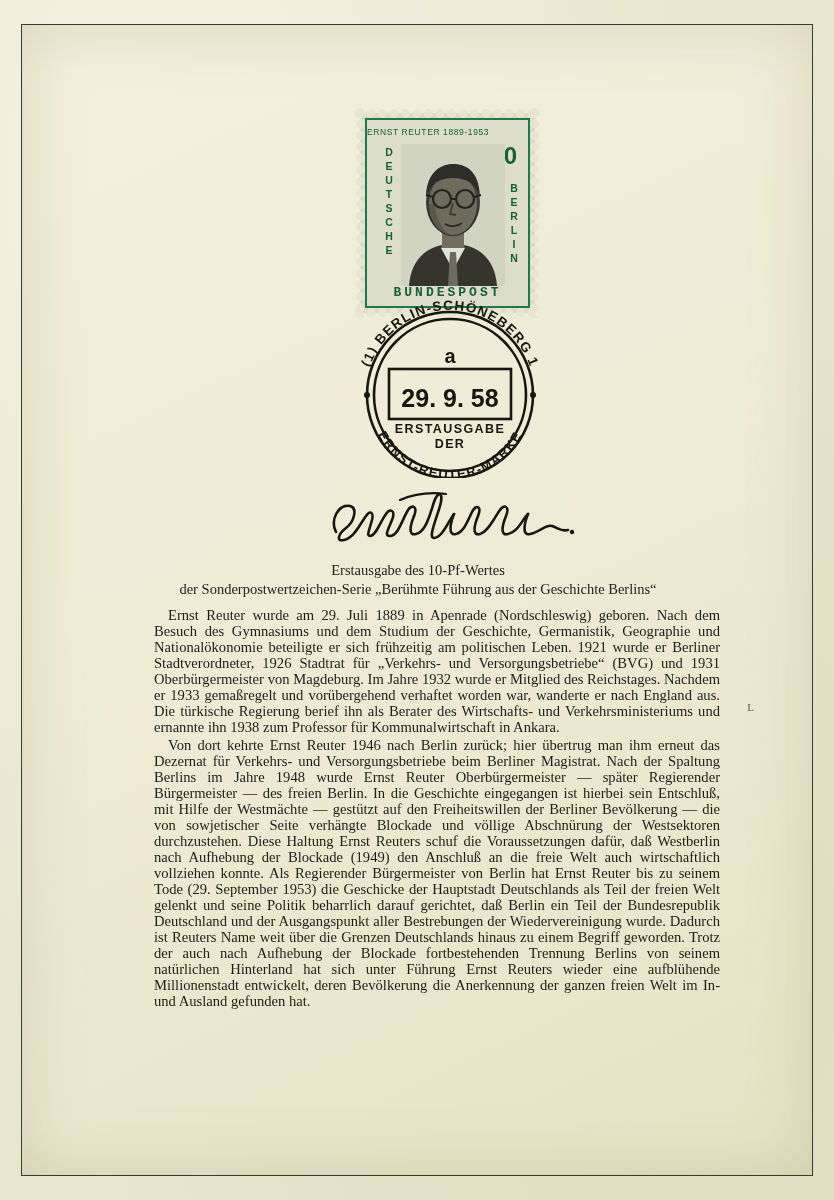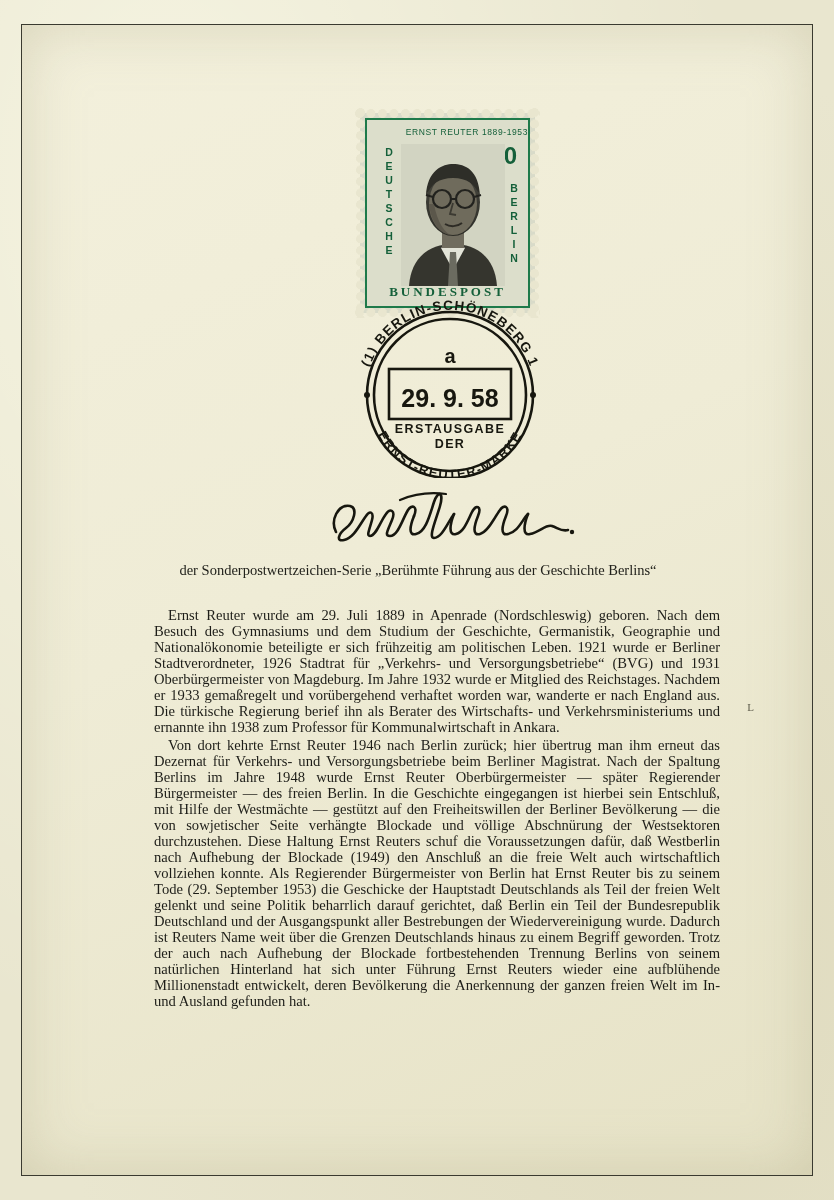--- a/index.html
+++ b/index.html
@@ -90,21 +90,21 @@
     height: 100%;
     border: 2px solid #1e7a4a;
     box-sizing: border-box;
     background: #dcdecb;
     overflow: hidden;
   }
   .stamp-title {
     position: absolute;
     top: 7px;
     left: 0; right: 0;
-    text-align: right;
+    text-align: left;
     font-family: "Liberation Sans", sans-serif;
     font-size: 8.5px;
     letter-spacing: 0.6px;
     color: #15603a;
   }
   .stamp-value {
     position: absolute;
     top: 22px;
     right: 12px;
     font-family: "Liberation Sans", sans-serif;
@@ -139,21 +139,21 @@
     letter-spacing: 2px;
     color: #15603a;
     writing-mode: vertical-rl;
     text-orientation: upright;
   }
   .stamp-bottom-text {
     position: absolute;
     bottom: 6px;
     left: 0; right: 0;
     text-align: center;
-    font-family: Liberation Serif, serif;
+    font-family: Liberation Mono, monospace;
     font-size: 13px;
     font-weight: bold;
     letter-spacing: 3px;
     color: #15603a;
   }
   .portrait {
     position: absolute;
     left: 34px;
     top: 24px;
     width: 104px;
@@ -305,20 +305,21 @@
         <path d="M14 52 C8 40 16 24 28 26 C36 28 32 42 24 48 C16 54 14 62 22 60 C32 58 38 44 44 36 C48 30 52 32 50 40 C48 48 44 56 48 56 C54 56 58 42 64 34 C68 28 74 30 70 40 C66 50 62 56 68 56 C76 56 80 40 86 30 C90 24 96 26 92 36" stroke-width="2.6"></path>
         <path d="M92 36 C88 46 86 56 94 54 C104 52 108 34 112 22 C116 10 122 12 118 26 C114 40 106 58 112 58 C120 58 126 42 132 34" stroke-width="2.6"></path>
         <path d="M132 34 C128 44 126 56 134 54 C142 52 146 40 150 32 C154 24 160 26 156 36 C152 46 150 56 158 54 C166 52 172 38 178 30 C182 24 188 26 184 36 C180 46 178 56 186 54 C196 52 200 40 206 34" stroke-width="2.6"></path>
         <path d="M206 34 C202 44 200 56 208 54 C218 52 224 44 230 46 C236 48 240 52 246 50" stroke-width="2.6"></path>
         <circle cx="250" cy="52" r="2.2" fill="#17170f" stroke="none"></circle>
         <path d="M78 20 C92 14 108 12 124 14" stroke-width="2.2"></path>
       </g>
     </svg>
 
     <div id="caption">
+      <div>Erstausgabe des 10-Pf-Wertes</div>
       <div>der Sonderpostwertzeichen-Serie „Berühmte Führung aus der Geschichte Berlins“</div>
     </div>
 
     <div id="body">
       <p class="p1">Ernst Reuter wurde am 29. Juli 1889 in Apenrade (Nordschleswig) geboren. Nach dem Besuch des Gymnasiums und dem Studium der Geschichte, Germanistik, Geographie und Nationalökonomie beteiligte er sich frühzeitig am politischen Leben. 1921 wurde er Berliner Stadtverordneter, 1926 Stadtrat für „Verkehrs- und Versorgungsbetriebe“ (BVG) und 1931 Oberbürgermeister von Magdeburg. Im Jahre 1932 wurde er Mitglied des Reichstages. Nachdem er 1933 gemaßregelt und vorübergehend verhaftet worden war, wanderte er nach England aus. Die türkische Regierung berief ihn als Berater des Wirtschafts- und Verkehrsministeriums und ernannte ihn 1938 zum Professor für Kommunalwirtschaft in Ankara.</p>
       <p class="p2">Von dort kehrte Ernst Reuter 1946 nach Berlin zurück; hier übertrug man ihm erneut das Dezernat für Verkehrs- und Versorgungsbetriebe beim Berliner Magistrat. Nach der Spaltung Berlins im Jahre 1948 wurde Ernst Reuter Oberbürgermeister — später Regierender Bürgermeister — des freien Berlin. In die Geschichte eingegangen ist hierbei sein Entschluß, mit Hilfe der Westmächte — gestützt auf den Freiheitswillen der Berliner Bevölkerung — die von sowjetischer Seite verhängte Blockade und völlige Abschnürung der Westsektoren durchzustehen. Diese Haltung Ernst Reuters schuf die Voraussetzungen dafür, daß Westberlin nach Aufhebung der Blockade (1949) den Anschluß an die freie Welt auch wirtschaftlich vollziehen konnte. Als Regierender Bürgermeister von Berlin hat Ernst Reuter bis zu seinem Tode (29. September 1953) die Geschicke der Hauptstadt Deutschlands als Teil der freien Welt gelenkt und seine Politik beharrlich darauf gerichtet, daß Berlin ein Teil der Bundesrepublik Deutschland und der Ausgangspunkt aller Bestrebungen der Wiedervereinigung wurde. Dadurch ist Reuters Name weit über die Grenzen Deutschlands hinaus zu einem Begriff geworden. Trotz der auch nach Aufhebung der Blockade fortbestehenden Trennung Berlins von seinem natürlichen Hinterland hat sich unter Führung Ernst Reuters wieder eine aufblühende Millionenstadt entwickelt, deren Bevölkerung die Anerkennung der ganzen freien Welt im In- und Ausland gefunden hat.</p>
     </div>
 
     <div class="tiny-mark">L</div>
   </div>

